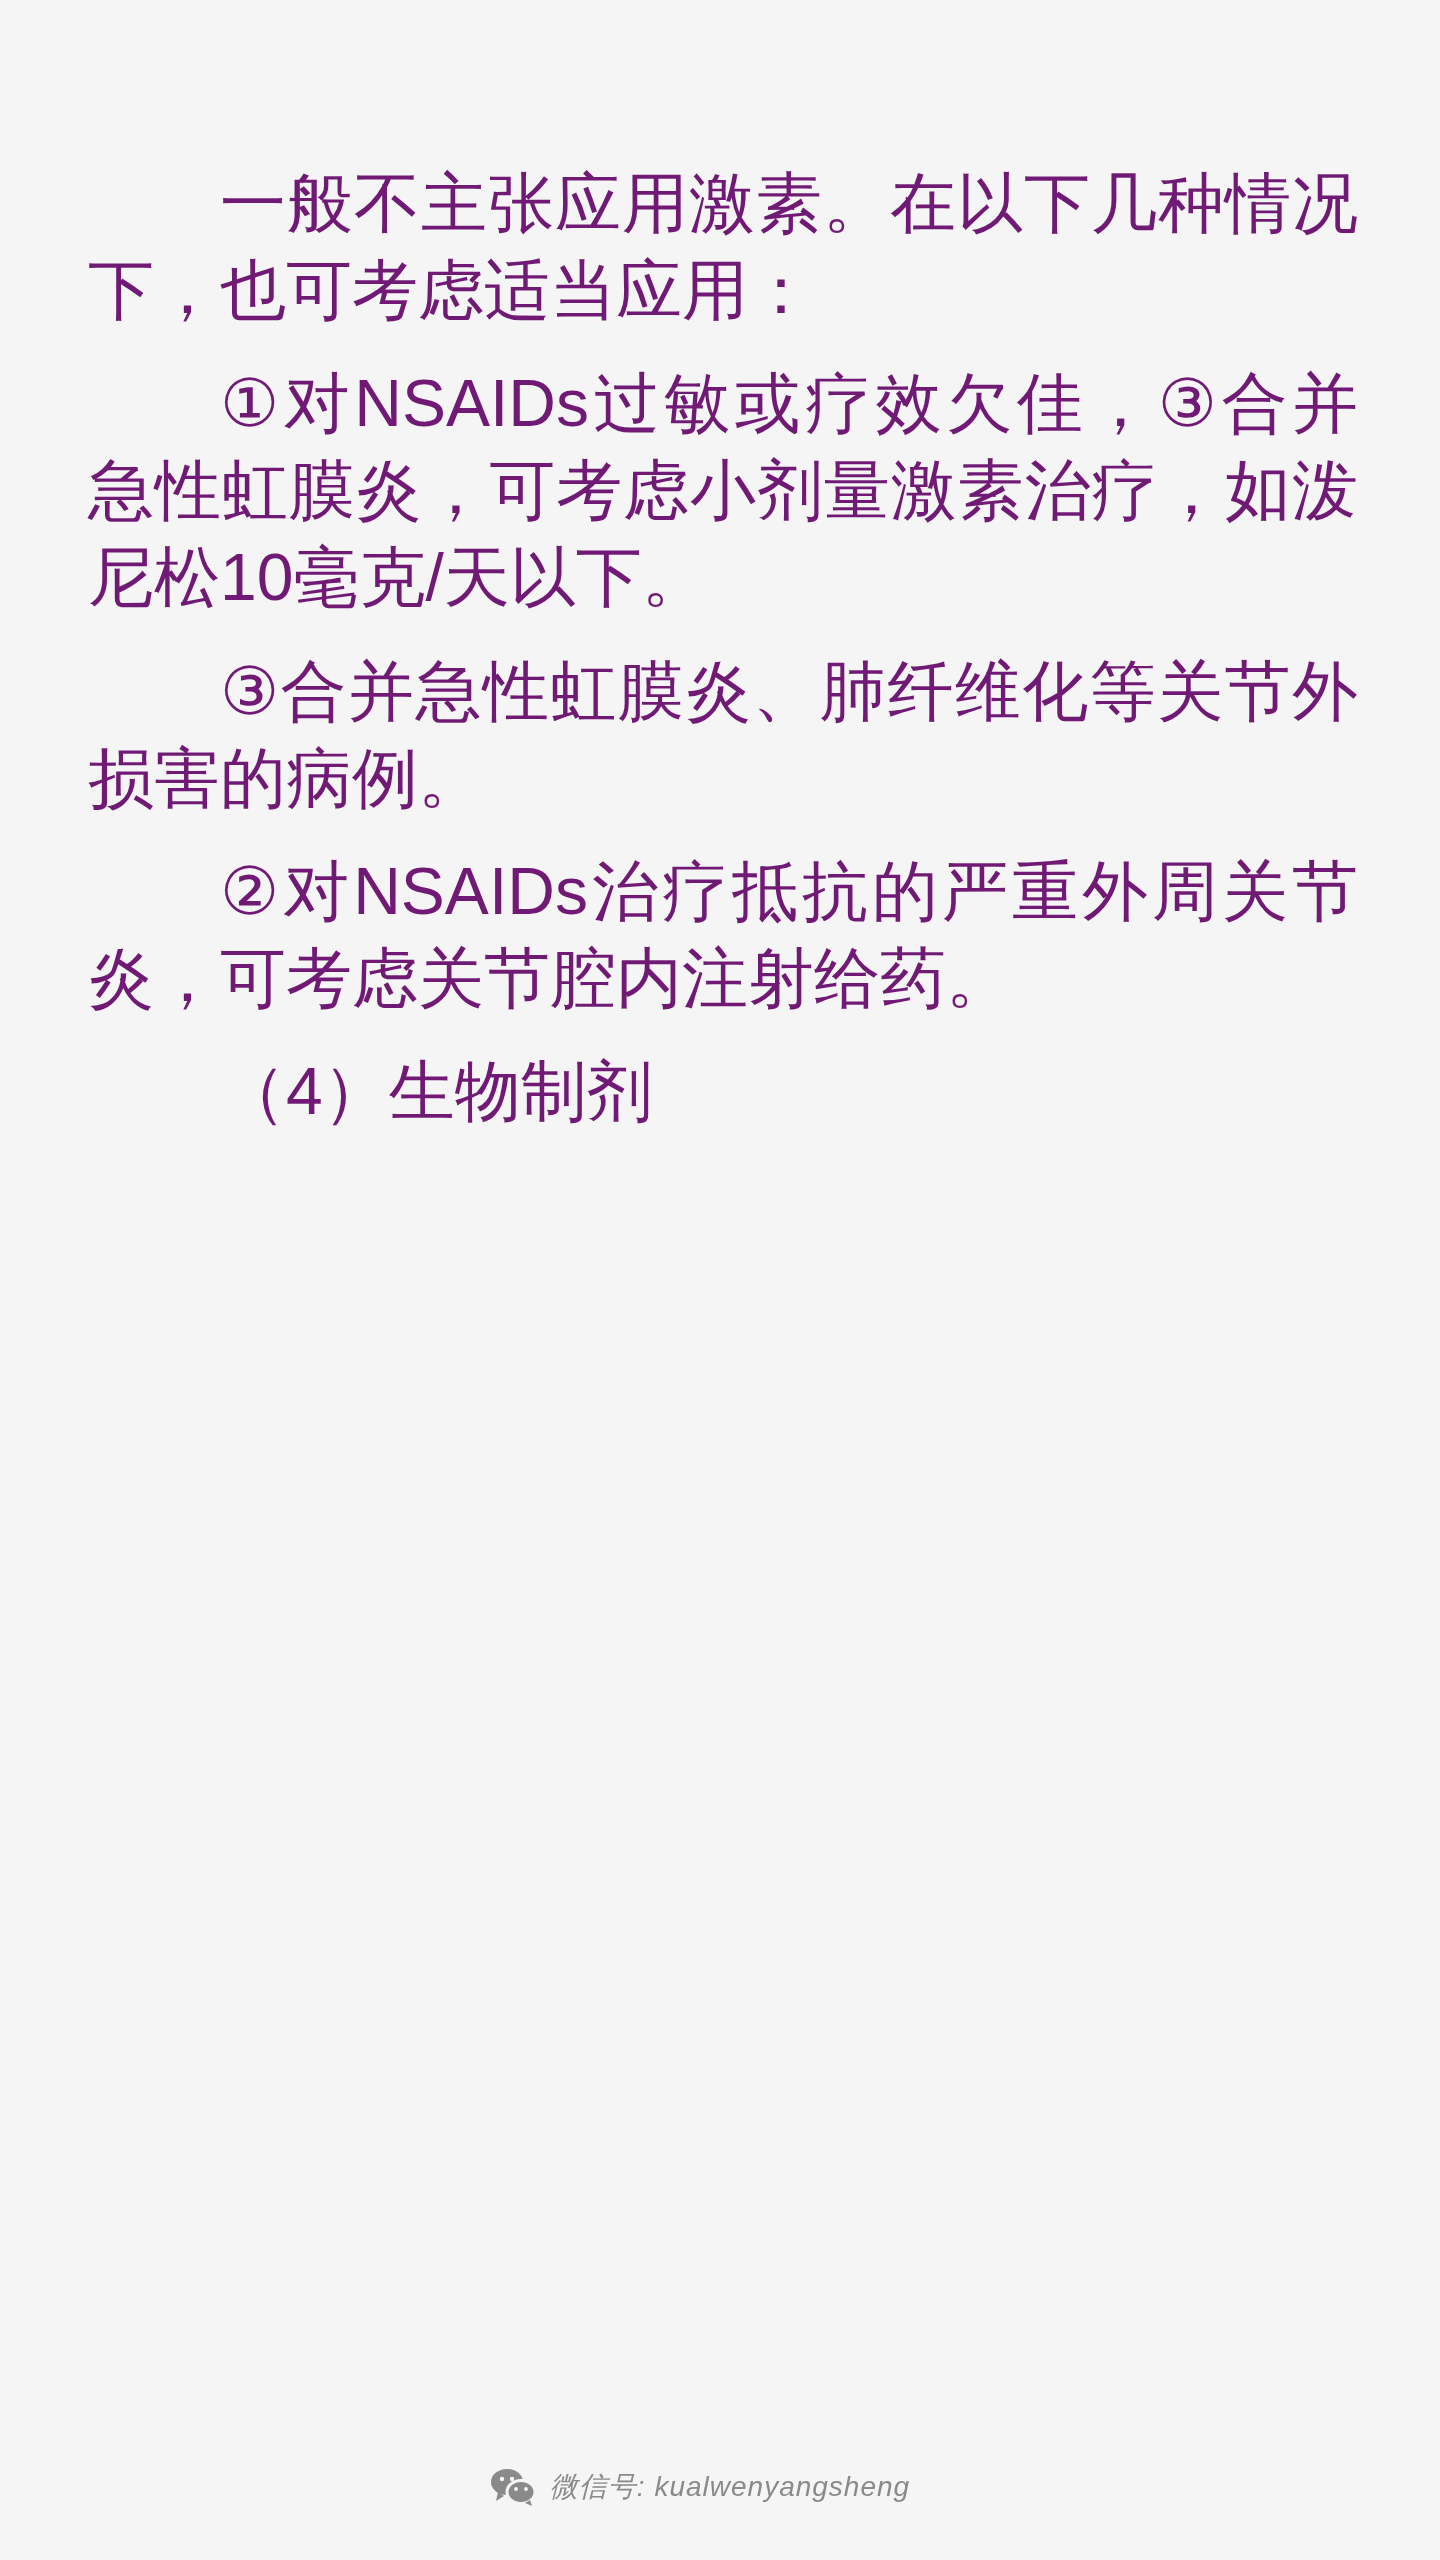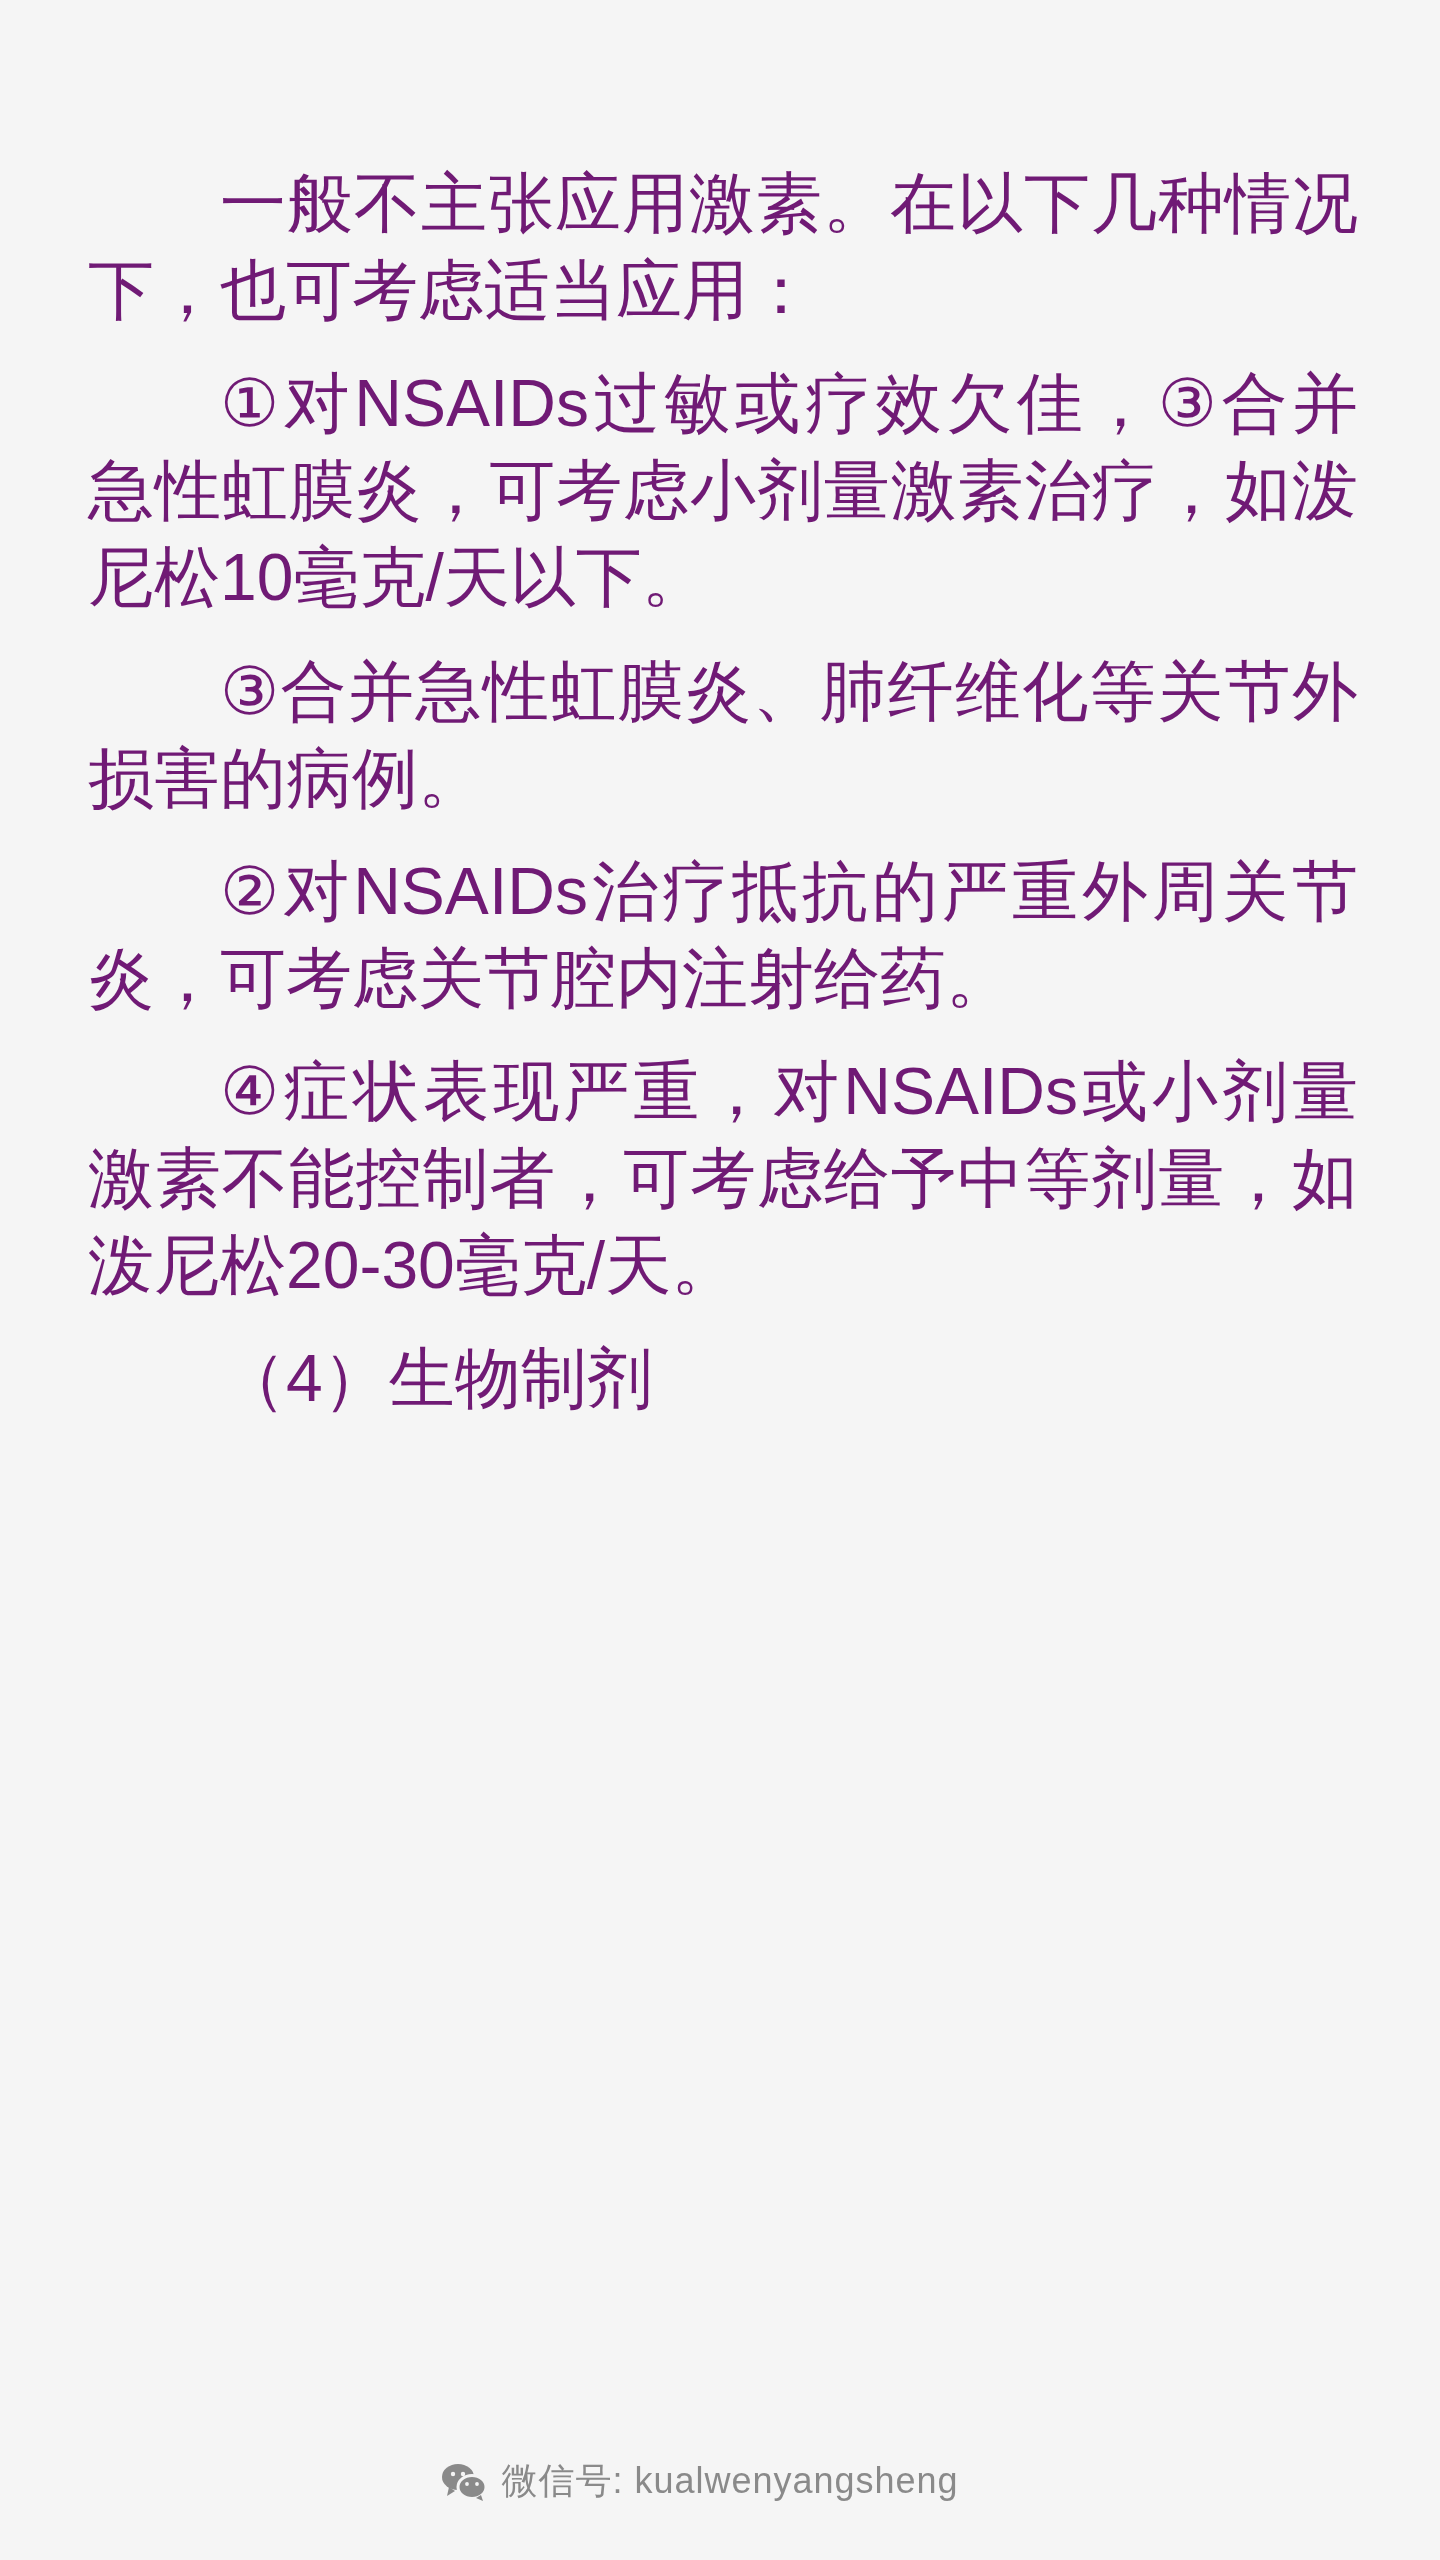--- a/index.html
+++ b/index.html
@@ -55,37 +55,37 @@
     padding-right: 40px;
     box-sizing: border-box;
   }
   .wechat-icon {
     width: 46px;
     height: 38px;
     position: relative;
     display: inline-block;
   }
   .footer-text {
-    font-size: 36px;
+    font-size: 28px;
     color: #8a8a8a;
     font-family: "Liberation Sans", "DejaVu Sans", sans-serif;
     letter-spacing: 1px;
+    font-style: italic;
   }
 </style>
 </head>
 <body>
 
 <div class="page">
 
   <div class="article">
     <p class="para indent">一般不主张应用激素。在以下几种情况下，也可考虑适当应用：</p>
     <p class="para indent">①对NSAIDs过敏或疗效欠佳，③合并急性虹膜炎，可考虑小剂量激素治疗，如泼尼松10毫克/天以下。</p>
     <p class="para indent">③合并急性虹膜炎、肺纤维化等关节外损害的病例。</p>
     <p class="para indent">②对NSAIDs治疗抵抗的严重外周关节炎，可考虑关节腔内注射给药。</p>
-    <p class="para indent">④症状表现严重，对NSAIDs或小剂量激素不能控制者，可考虑给予中等剂量，如泼尼松20-30毫克/天。</p>
     <p class="para indent">（4）生物制剂</p>
   </div>
 
   <div class="footer">
     <span class="wechat-icon">
       <svg width="46" height="38" viewBox="0 0 46 38" xmlns="http://www.w3.org/2000/svg">
         <ellipse cx="17" cy="14" rx="16" ry="13" fill="#8a8a8a"></ellipse>
         <polygon points="8,24 6,33 14,28" fill="#8a8a8a"></polygon>
         <ellipse cx="31" cy="24" rx="14" ry="11.5" fill="#8a8a8a" stroke="#f5f5f5" stroke-width="3"></ellipse>
         <polygon points="40,32 42,38 35,35" fill="#8a8a8a"></polygon>

